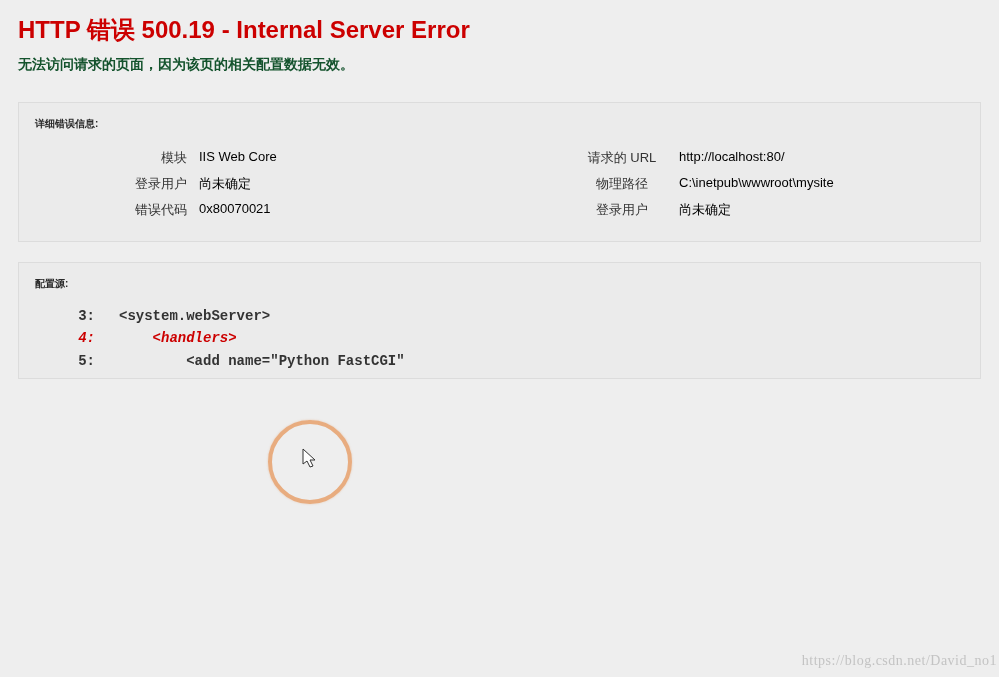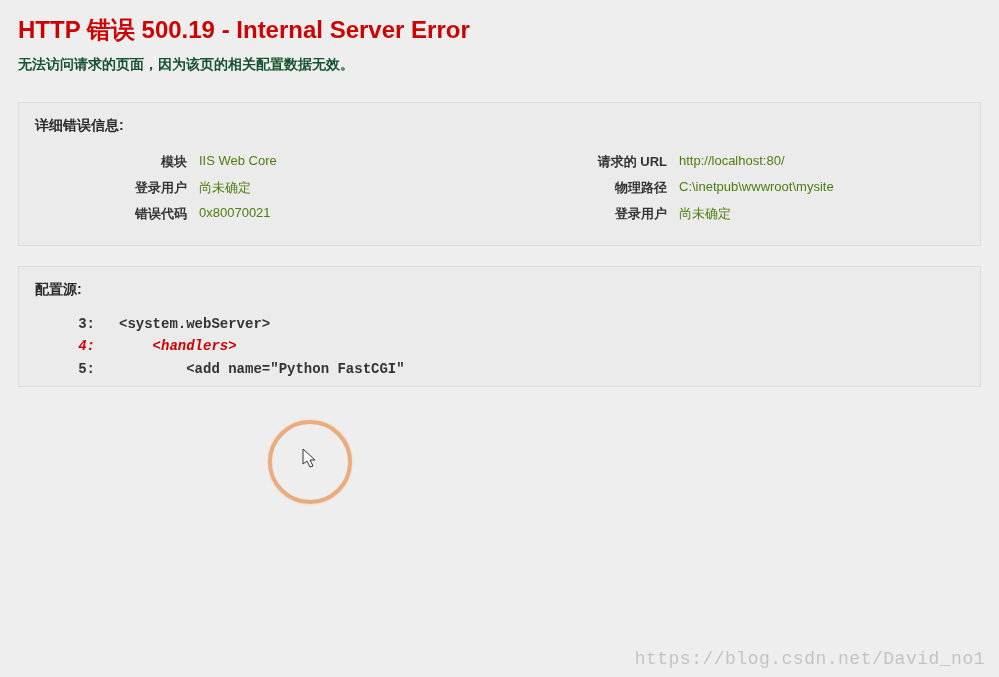--- a/index.html
+++ b/index.html
@@ -30,21 +30,21 @@
     font-weight: bold;
     margin: 0 0 28px 0;
   }
   .panel {
     background: #ebebeb;
     border: 1px solid #dcdcdc;
     padding: 14px 16px 18px 16px;
     margin-bottom: 20px;
   }
   .panel-title {
-    font-size: 14px;
+    font-size: 10px;
     font-weight: bold;
     color: #2a2a2a;
     margin: 0 0 14px 0;
   }
   .details-flex {
     display: flex;
   }
   .col-left {
     flex: 0 0 540px;
   }
@@ -52,39 +52,40 @@
     flex: 1;
   }
   table.kv {
     border-collapse: collapse;
     width: 100%;
   }
   table.kv th {
     text-align: right;
     vertical-align: top;
     padding: 4px 10px 4px 2px;
-    font-weight: bold;
+    font-weight: normal;
     color: #333;
     white-space: nowrap;
     width: 150px;
     font-size: 13px;
   }
   table.kv td {
     text-align: left;
     vertical-align: top;
     padding: 4px 2px 4px 2px;
-    color: #4d7c0f;
+    color: #000000;
     font-size: 13px;
     word-break: break-all;
   }
   .col-left table.kv td {
     max-width: 310px;
   }
   .col-right table.kv th {
     width: 90px;
+    text-align: center;
   }
   
   .code-block {
     font-family: "Courier New", Consolas, monospace;
     font-size: 14px;
     line-height: 1.6;
     margin-top: 4px;
   }
   .code-line {
     display: flex;
@@ -118,25 +119,25 @@
     box-shadow: 0 0 2px rgba(230,150,90,0.5);
   }
   .cursor-arrow {
     position: absolute;
     left: 302px;
     top: 448px;
     pointer-events: none;
   }
   .watermark {
     position: absolute;
-    right: 14px;
+    right: 2px;
     bottom: 8px;
     color: rgba(160,160,160,0.55);
-    font-size: 18px;
-    font-family: Liberation Mono, monospace;
+    font-size: 14px;
+    font-family: Liberation Serif, serif;
     letter-spacing: 0.5px;
   }
 </style>
 </head>
 <body>
 
 <div class="page">
   <h1 class="err-title">HTTP 错误 500.19 - Internal Server Error</h1>
   <div class="err-sub">无法访问请求的页面，因为该页的相关配置数据无效。</div>
 

